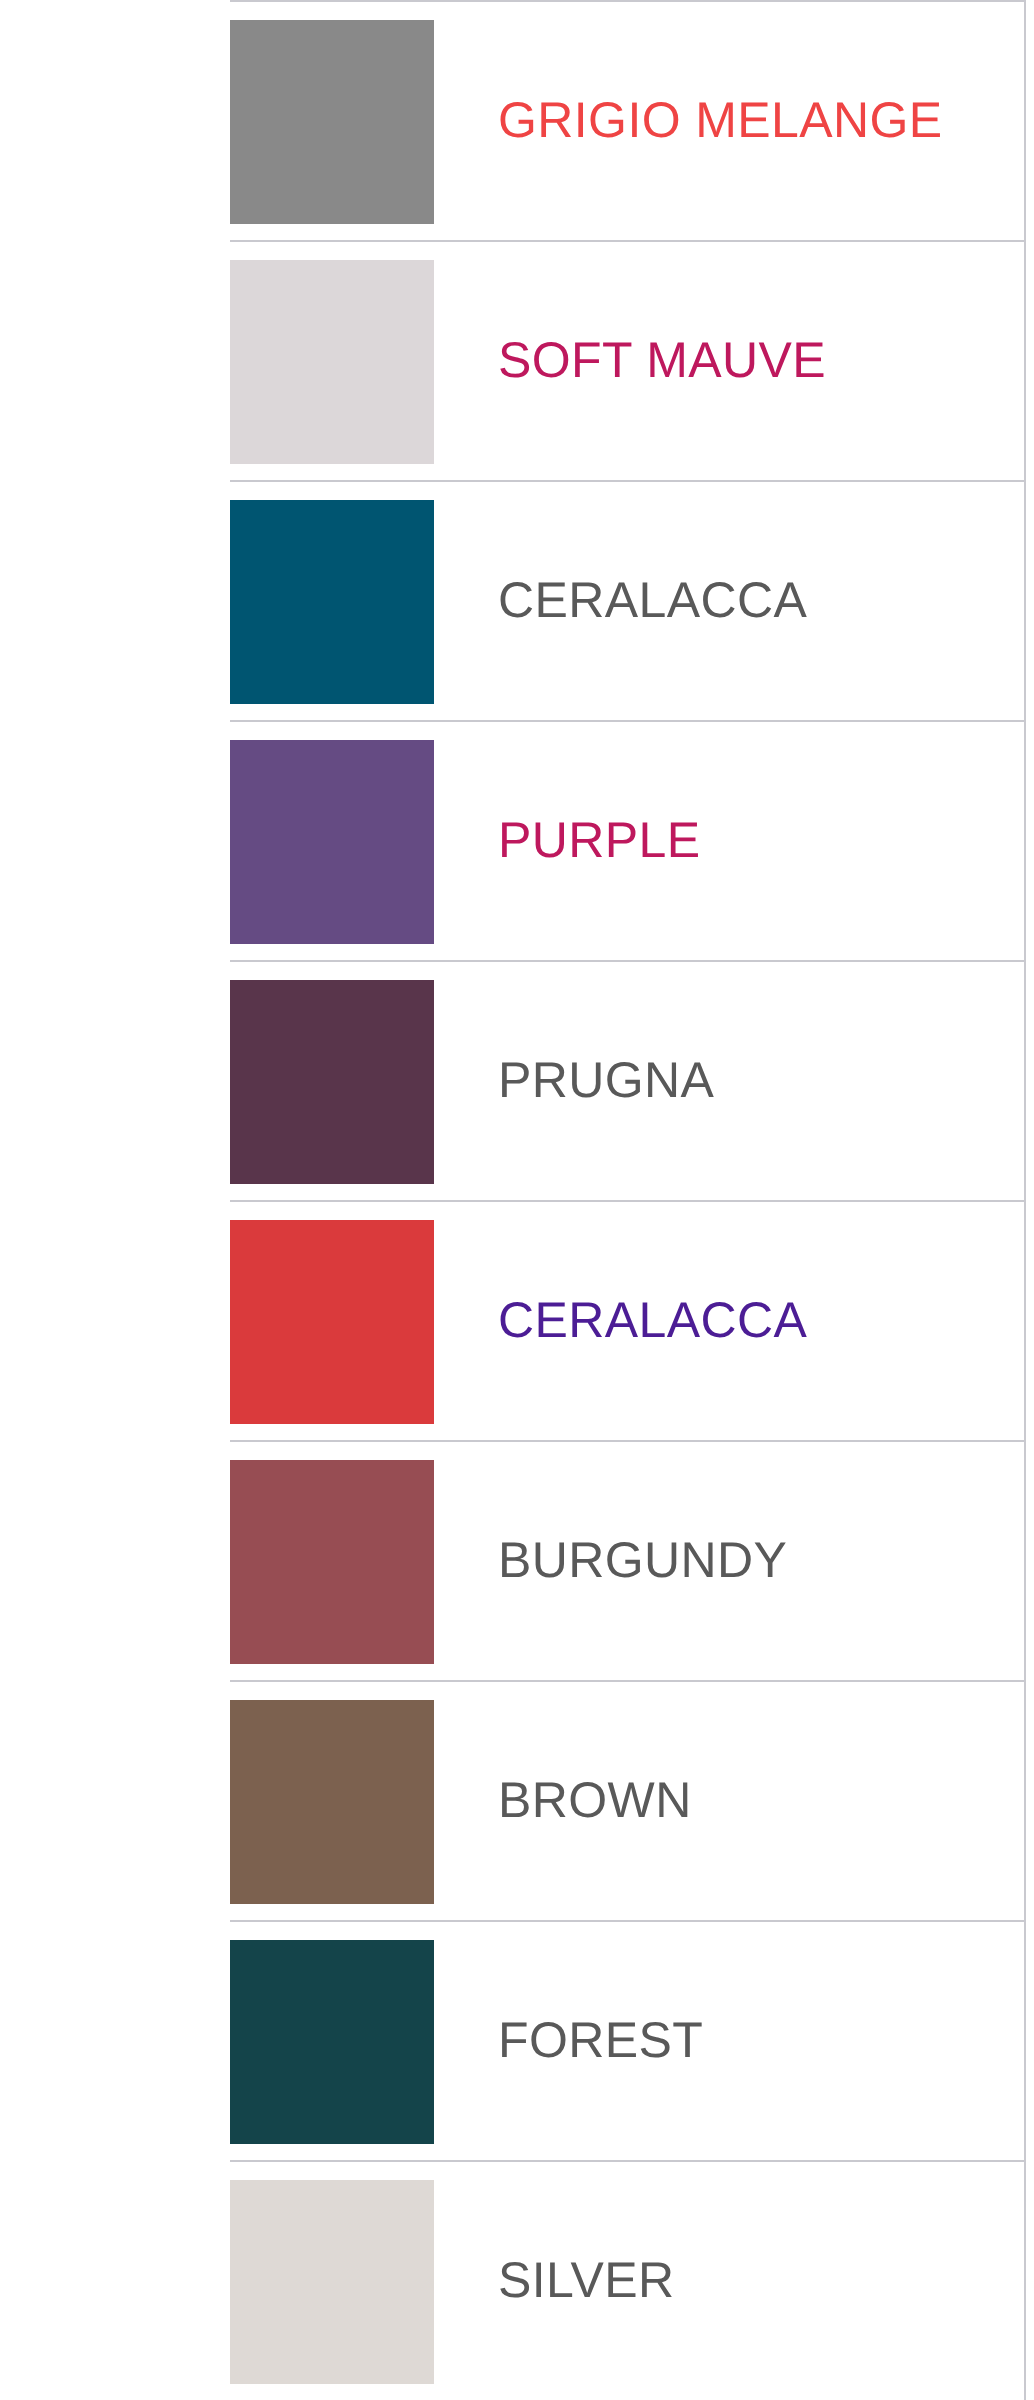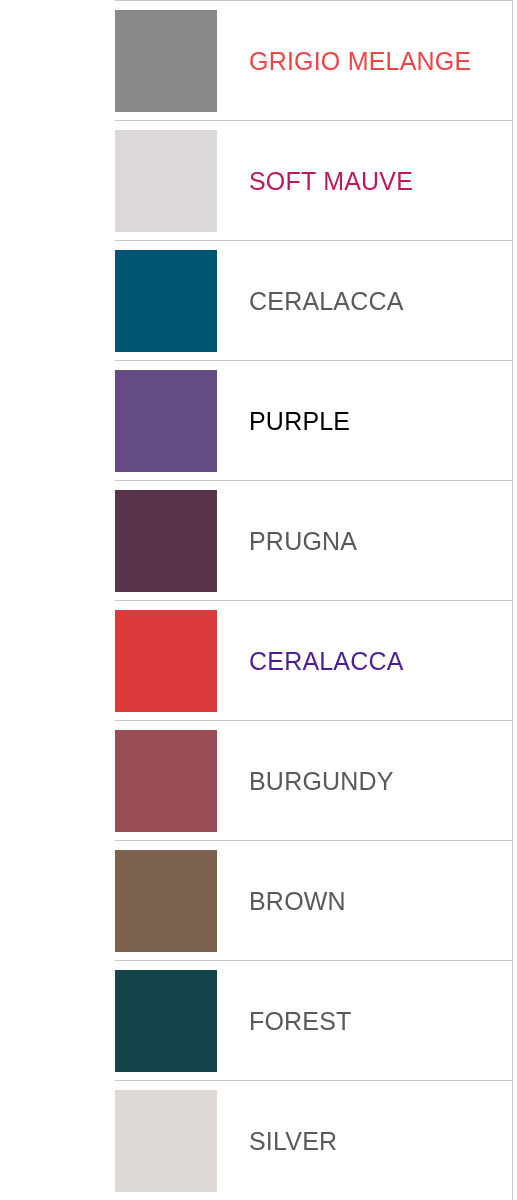--- a/index.html
+++ b/index.html
@@ -77,21 +77,21 @@
       <span class="swatch-label" style="color: #be185d;">SOFT MAUVE</span>
     </div>
 
     <div class="swatch-row" style="border-bottom-color: rgb(201, 201, 207);">
       <span class="swatch-chip" style="background-color: rgb(0, 85, 113);"></span>
       <span class="swatch-label" style="color: rgb(89, 89, 89);">CERALACCA</span>
     </div>
 
     <div class="swatch-row" style="border-bottom-color: rgb(201, 201, 207);">
       <span class="swatch-chip" style="background-color: rgb(101, 75, 131);"></span>
-      <span class="swatch-label" style="color: #000000;">PURPLE</span>
+      <span class="swatch-label" style="color: #be185d;">PURPLE</span>
     </div>
 
     <div class="swatch-row" style="border-bottom-color: rgb(201, 201, 207); padding-left: 47px;">
       <span class="swatch-chip" style="background-color: rgb(89, 53, 75);"></span>
       <span class="swatch-label" style="color: rgb(89, 89, 89);">PRUGNA</span>
     </div>
 
     <div class="swatch-row" style="border-bottom-color: rgb(201, 201, 207);">
       <span class="swatch-chip" style="background-color: rgb(218, 58, 60);"></span>
       <span class="swatch-label" style="color: #4c1d95;">CERALACCA</span>

